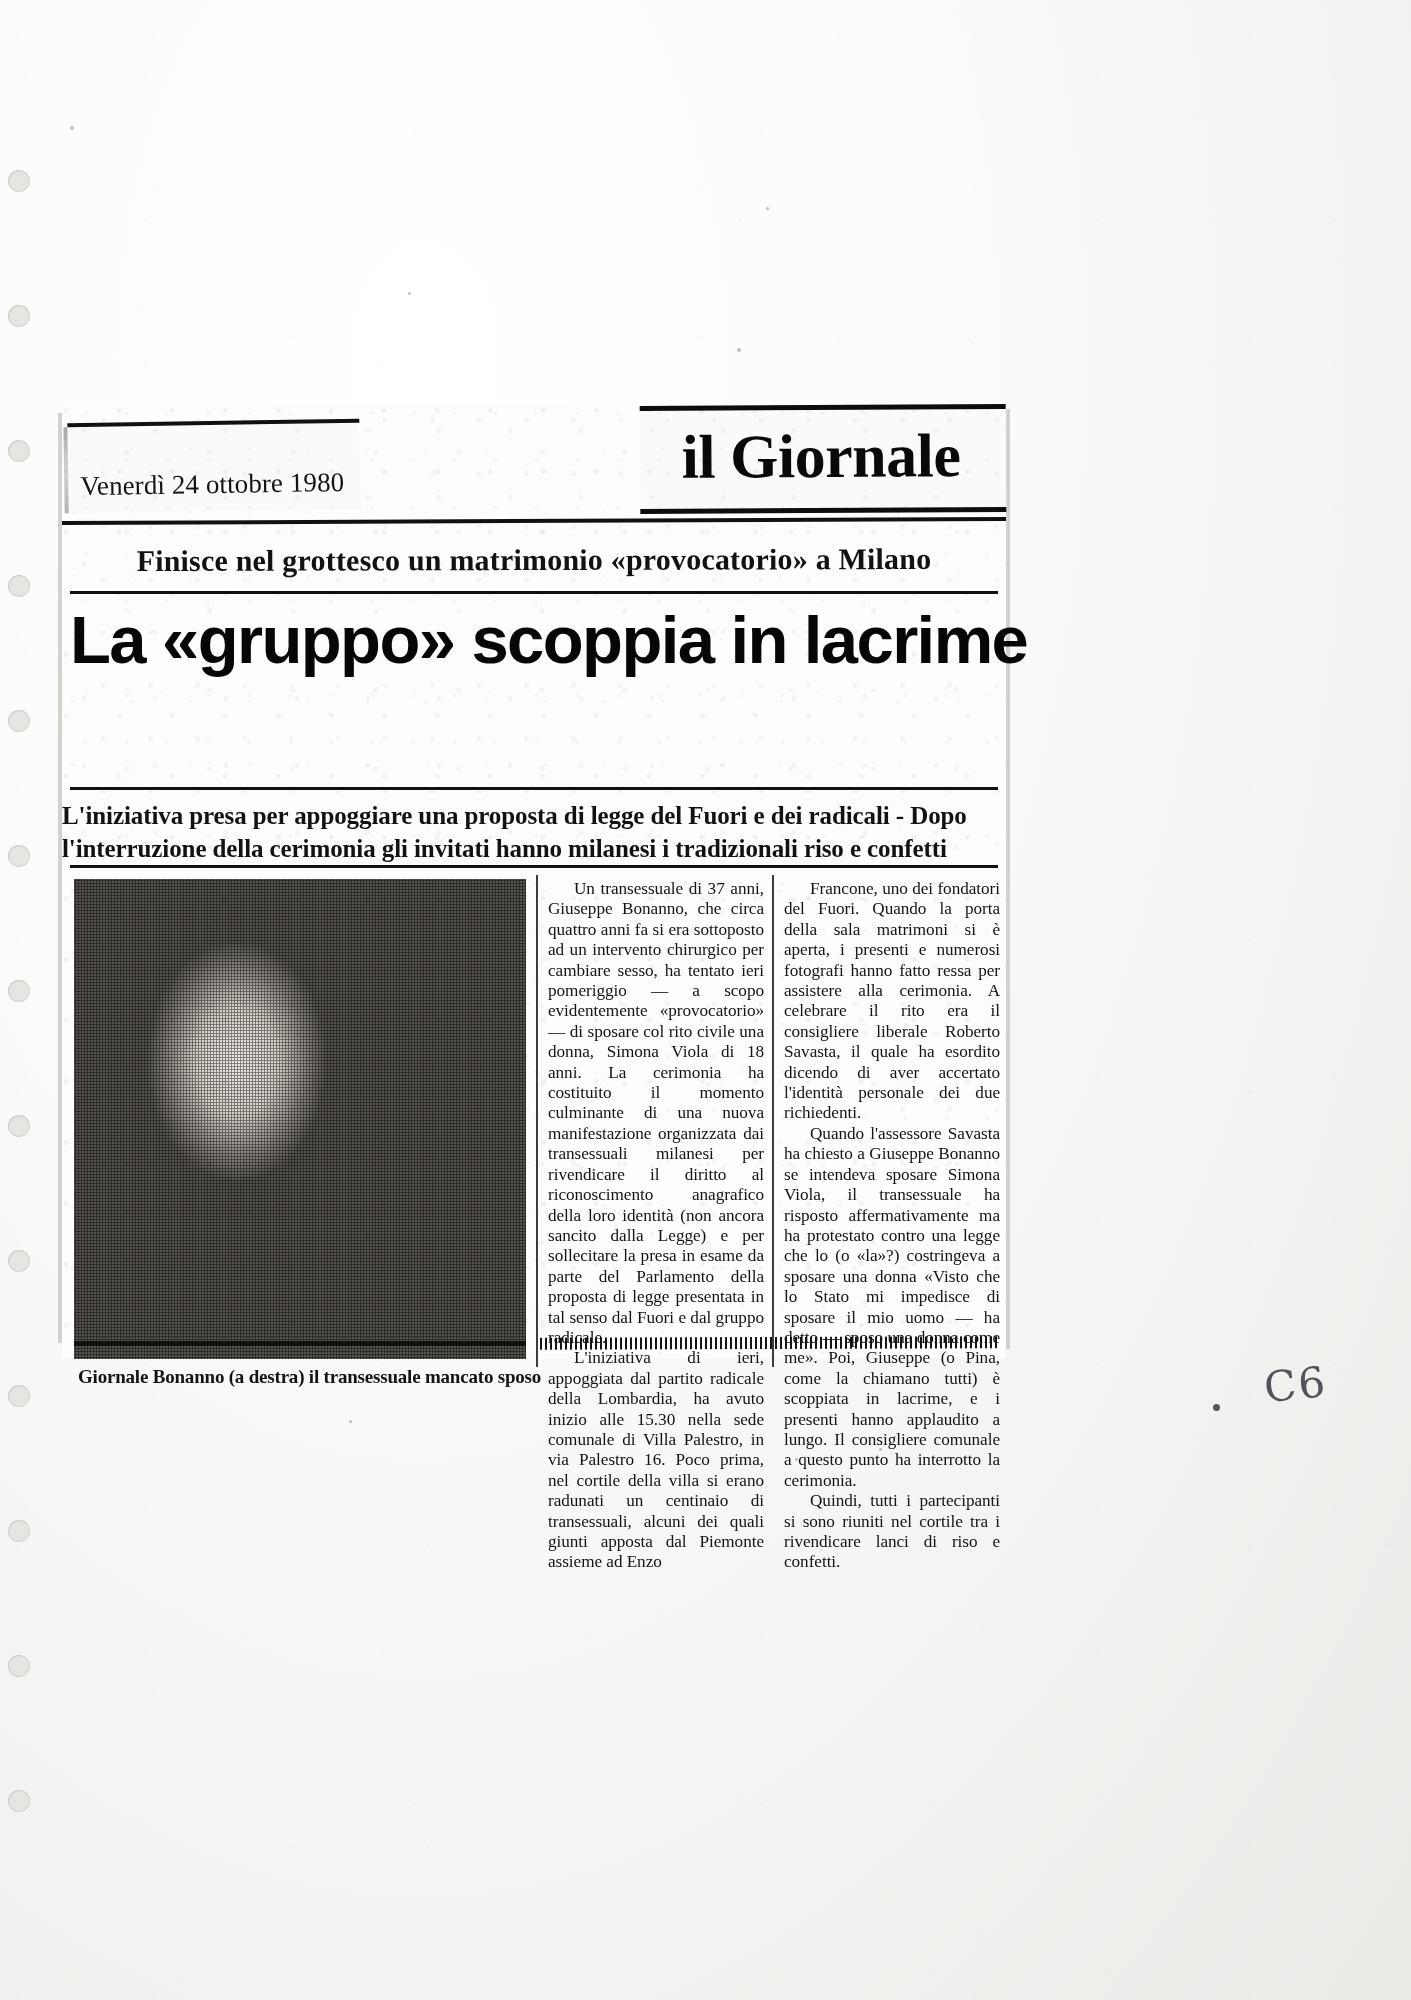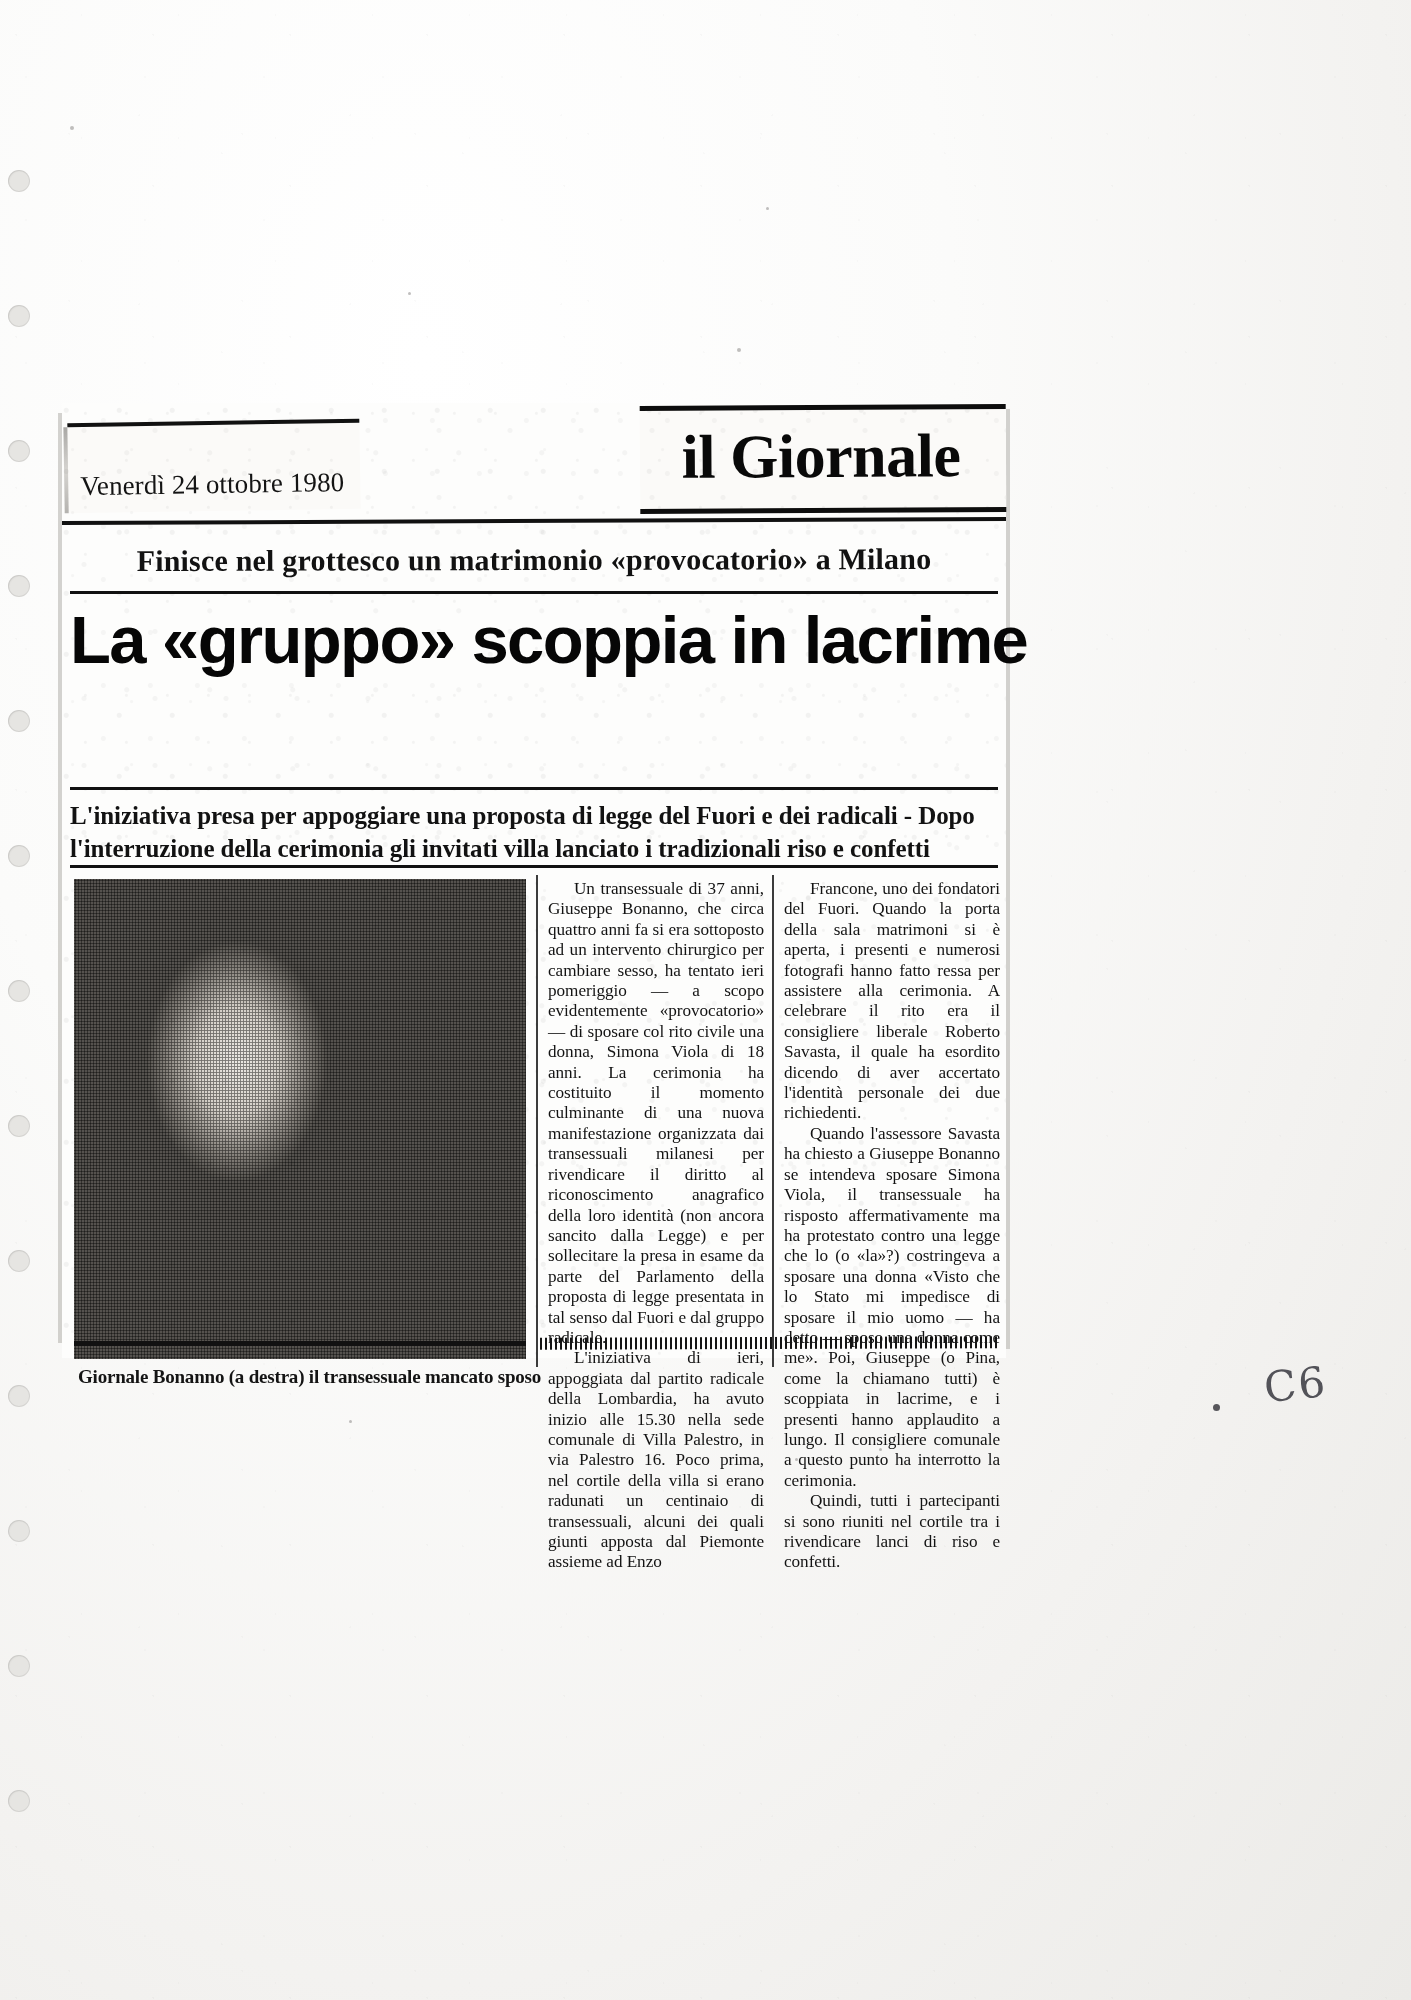--- a/index.html
+++ b/index.html
@@ -133,21 +133,21 @@
     font-weight:700;
     font-size:67px;
     line-height:82px;
     letter-spacing:-1.6px;
     transform:scaleX(1.0);
     white-space:nowrap;
   }
 
   
   #deck{
-    position:absolute;left:8px;right:12px;top:396px;
+    position:absolute;left:0;right:12px;top:396px;
     text-align:left;
     font-size:25px;line-height:33px;
     font-weight:700;
     color:#121212;
     letter-spacing:-.1px;
   }
   #deck .dl{display:block;white-space:nowrap;}
 
   
   #body-area{position:absolute;left:8px;top:476px;width:928px;height:440px;}
@@ -278,21 +278,21 @@
     <div id="kicker">Finisce nel grottesco un matrimonio «provocatorio» a Milano</div>
     <div class="rule" id="rule-under-kicker"></div>
 
     <div id="headline">
       <span class="hl">La «gruppo» scoppia in lacrime</span>
     </div>
     <div class="rule" id="rule-under-head"></div>
 
     <div id="deck">
       <span class="dl">L'iniziativa presa per appoggiare una proposta di legge del Fuori e dei radicali - Dopo</span>
-      <span class="dl">l'interruzione della cerimonia gli invitati villa lanciato i tradizionali riso e confetti</span>
+      <span class="dl">l'interruzione della cerimonia gli invitati hanno milanesi i tradizionali riso e confetti</span>
     </div>
     <div class="rule" id="rule-under-sub"></div>
 
     <div id="body-area">
       <div id="photo">
         <div class="img"></div>
         <div class="halftone"></div>
         <div class="halftone2"></div>
       </div>
       <div id="caption">Giornale Bonanno (a destra) il transessuale mancato sposo</div>

